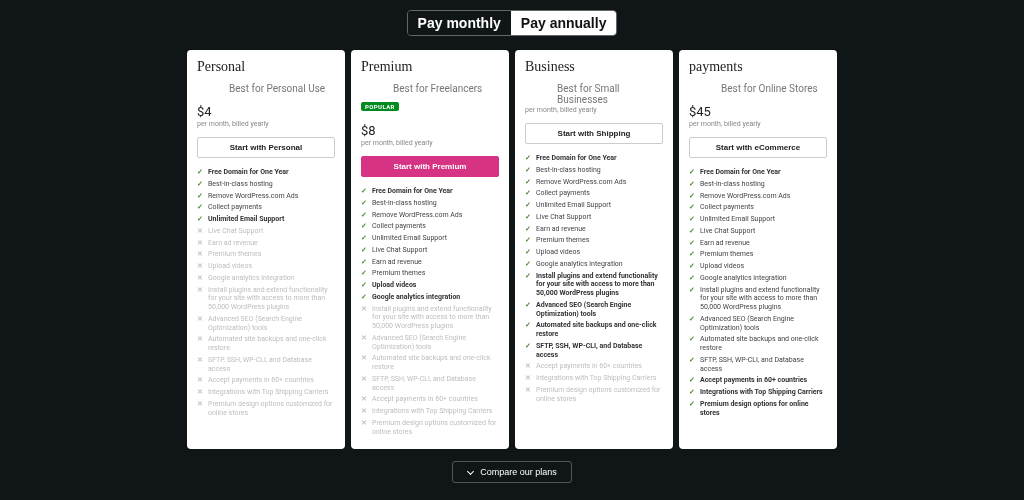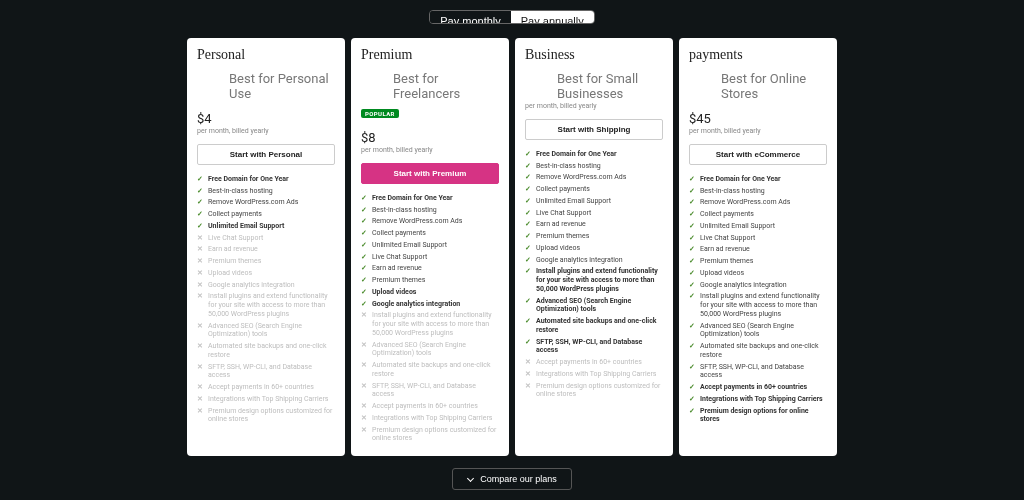--- a/index.html
+++ b/index.html
@@ -17,22 +17,22 @@
   .billing-toggle {
     display: inline-flex;
     border: 1px solid #666;
     border-radius: 4px;
     overflow: hidden;
     margin-bottom: 14px;
   }
   .billing-toggle button {
     border: none;
     padding: 4px 10px;
-    font-size: 11px;
-    font-weight: 400;
+    font-size: 14px;
+    font-weight: 700;
     cursor: pointer;
     background: #101517;
     color: #fff;
   }
   .billing-toggle button.active-white {
     background: #fff;
     color: #111;
   }
   .plans {
     display: flex;
@@ -44,21 +44,21 @@
   .plan {
     background: #fff;
     width: 158px;
     border-radius: 4px;
     overflow: hidden;
     display: flex;
   }
   .plan-top { height: 2px; }
   .plan-body { padding: 9px 10px 10px 10px; }
   .plan-title { font-family: Georgia, 'Times New Roman', serif; font-size: 14px; font-weight: 400; color: #222; }
-  .plan-subtitle { font-size: 13px; color: #777; margin-top: 8px; padding-left: 32px; }
+  .plan-subtitle { font-size: 10px; color: #777; margin-top: 8px; padding-left: 32px; }
   .popular-badge {
     display:inline-block;
     background:#008a20;
     color:#fff;
     font-size:6px;
     font-weight:700;
     letter-spacing:0.4px;
     padding:1px 4px;
     border-radius:2px;
     margin-top:4px;

